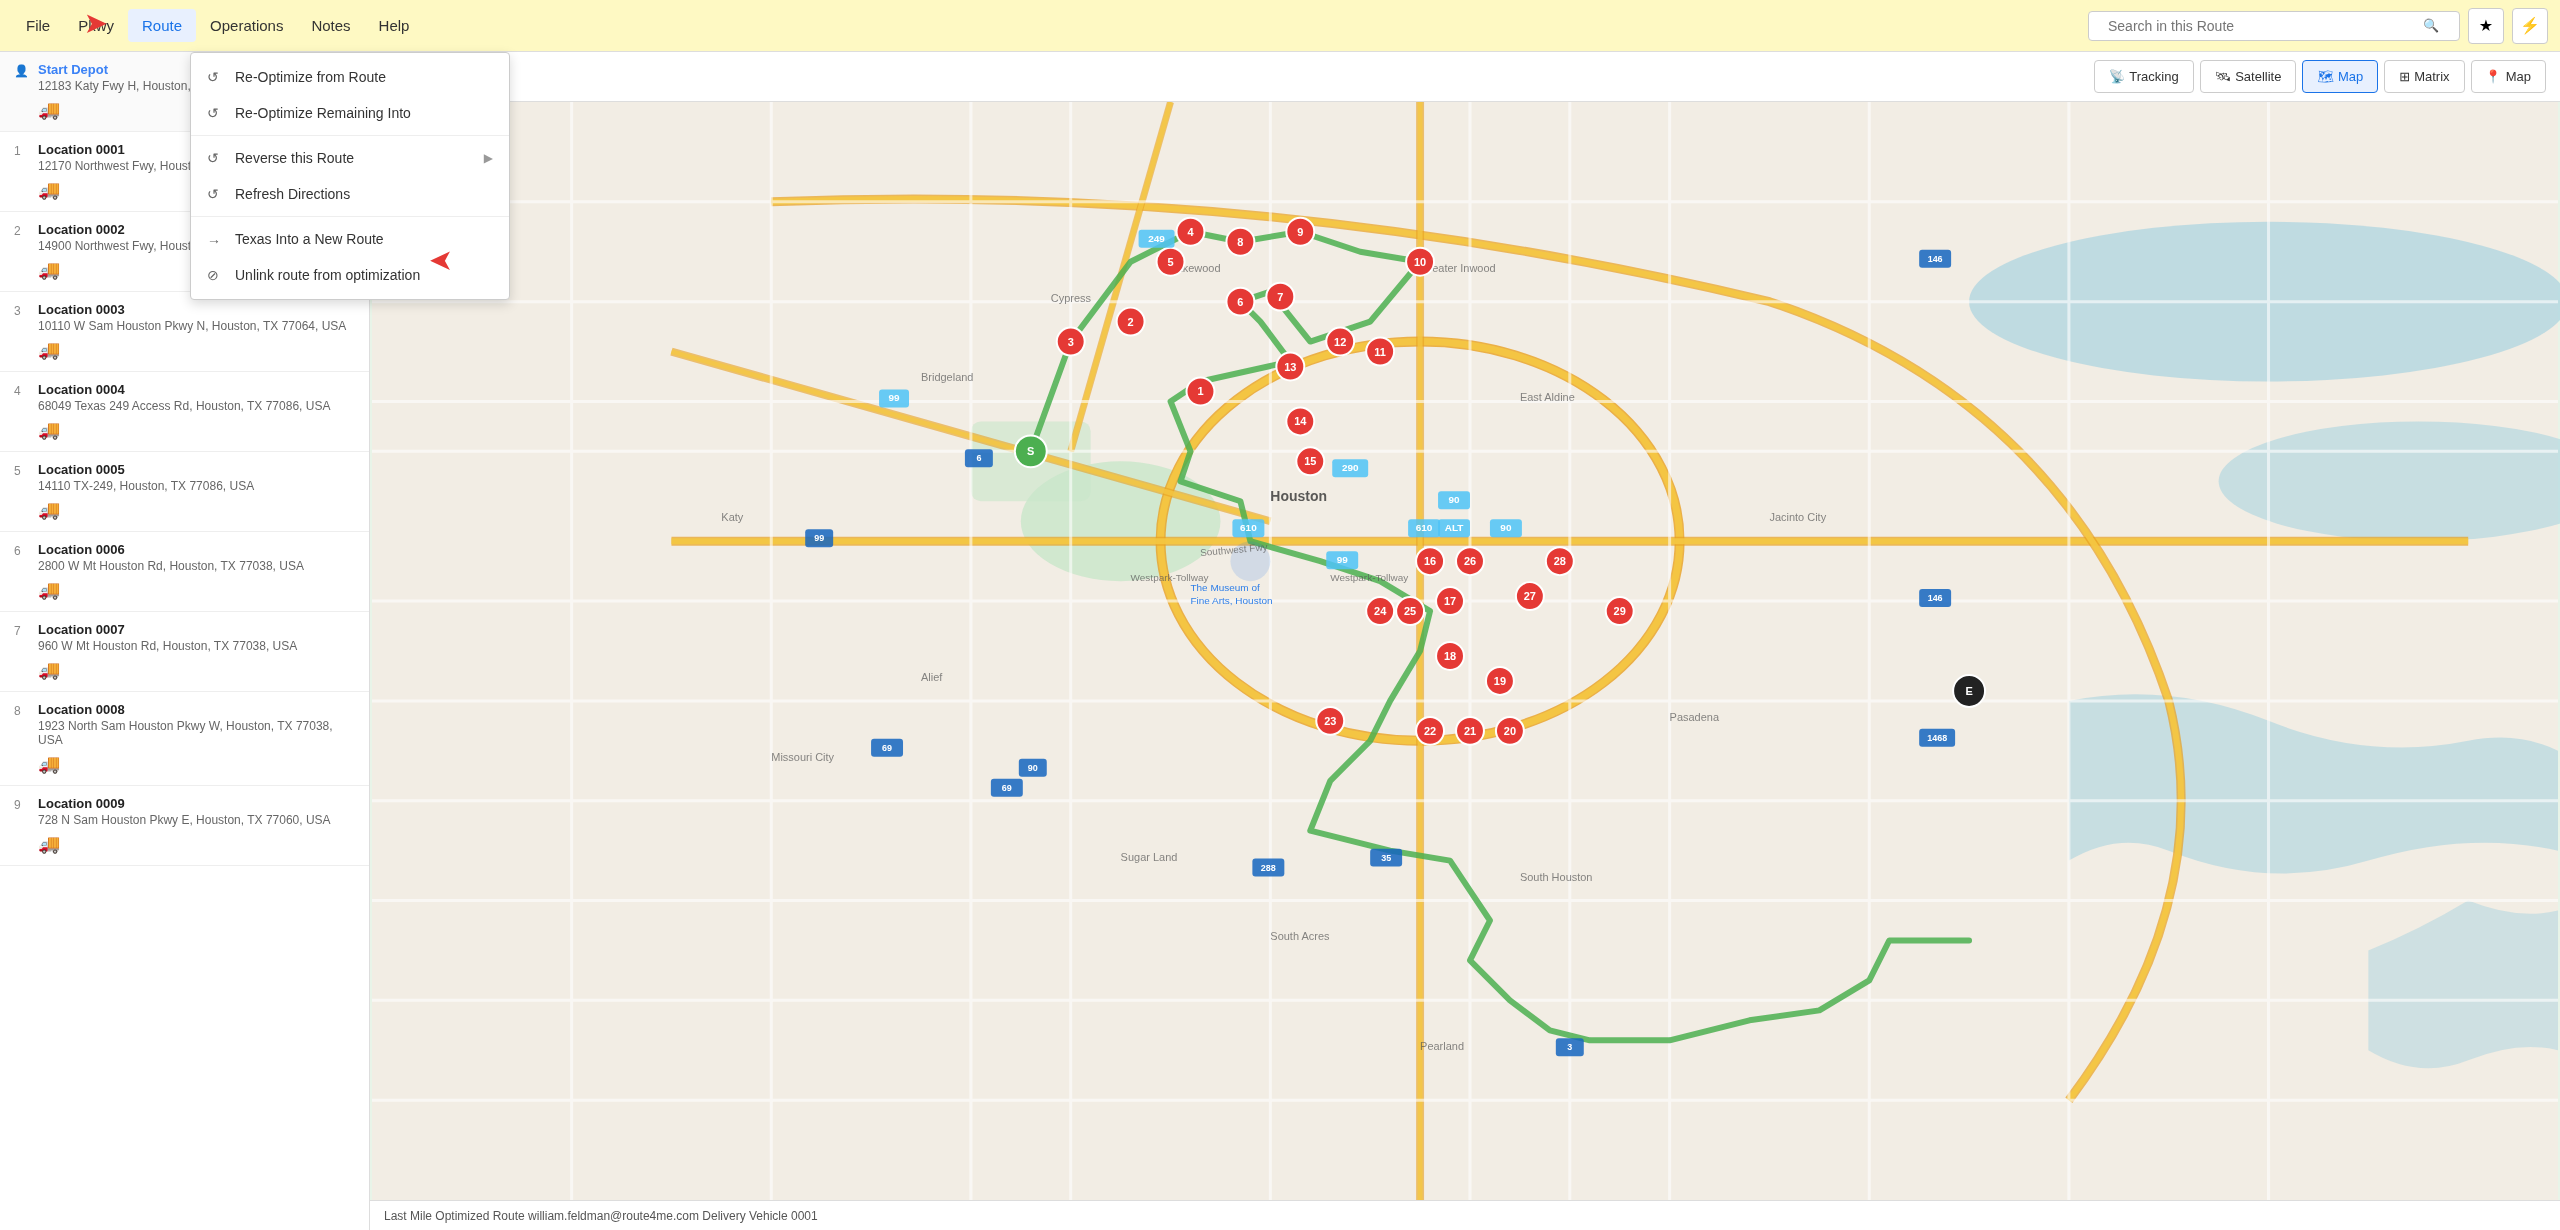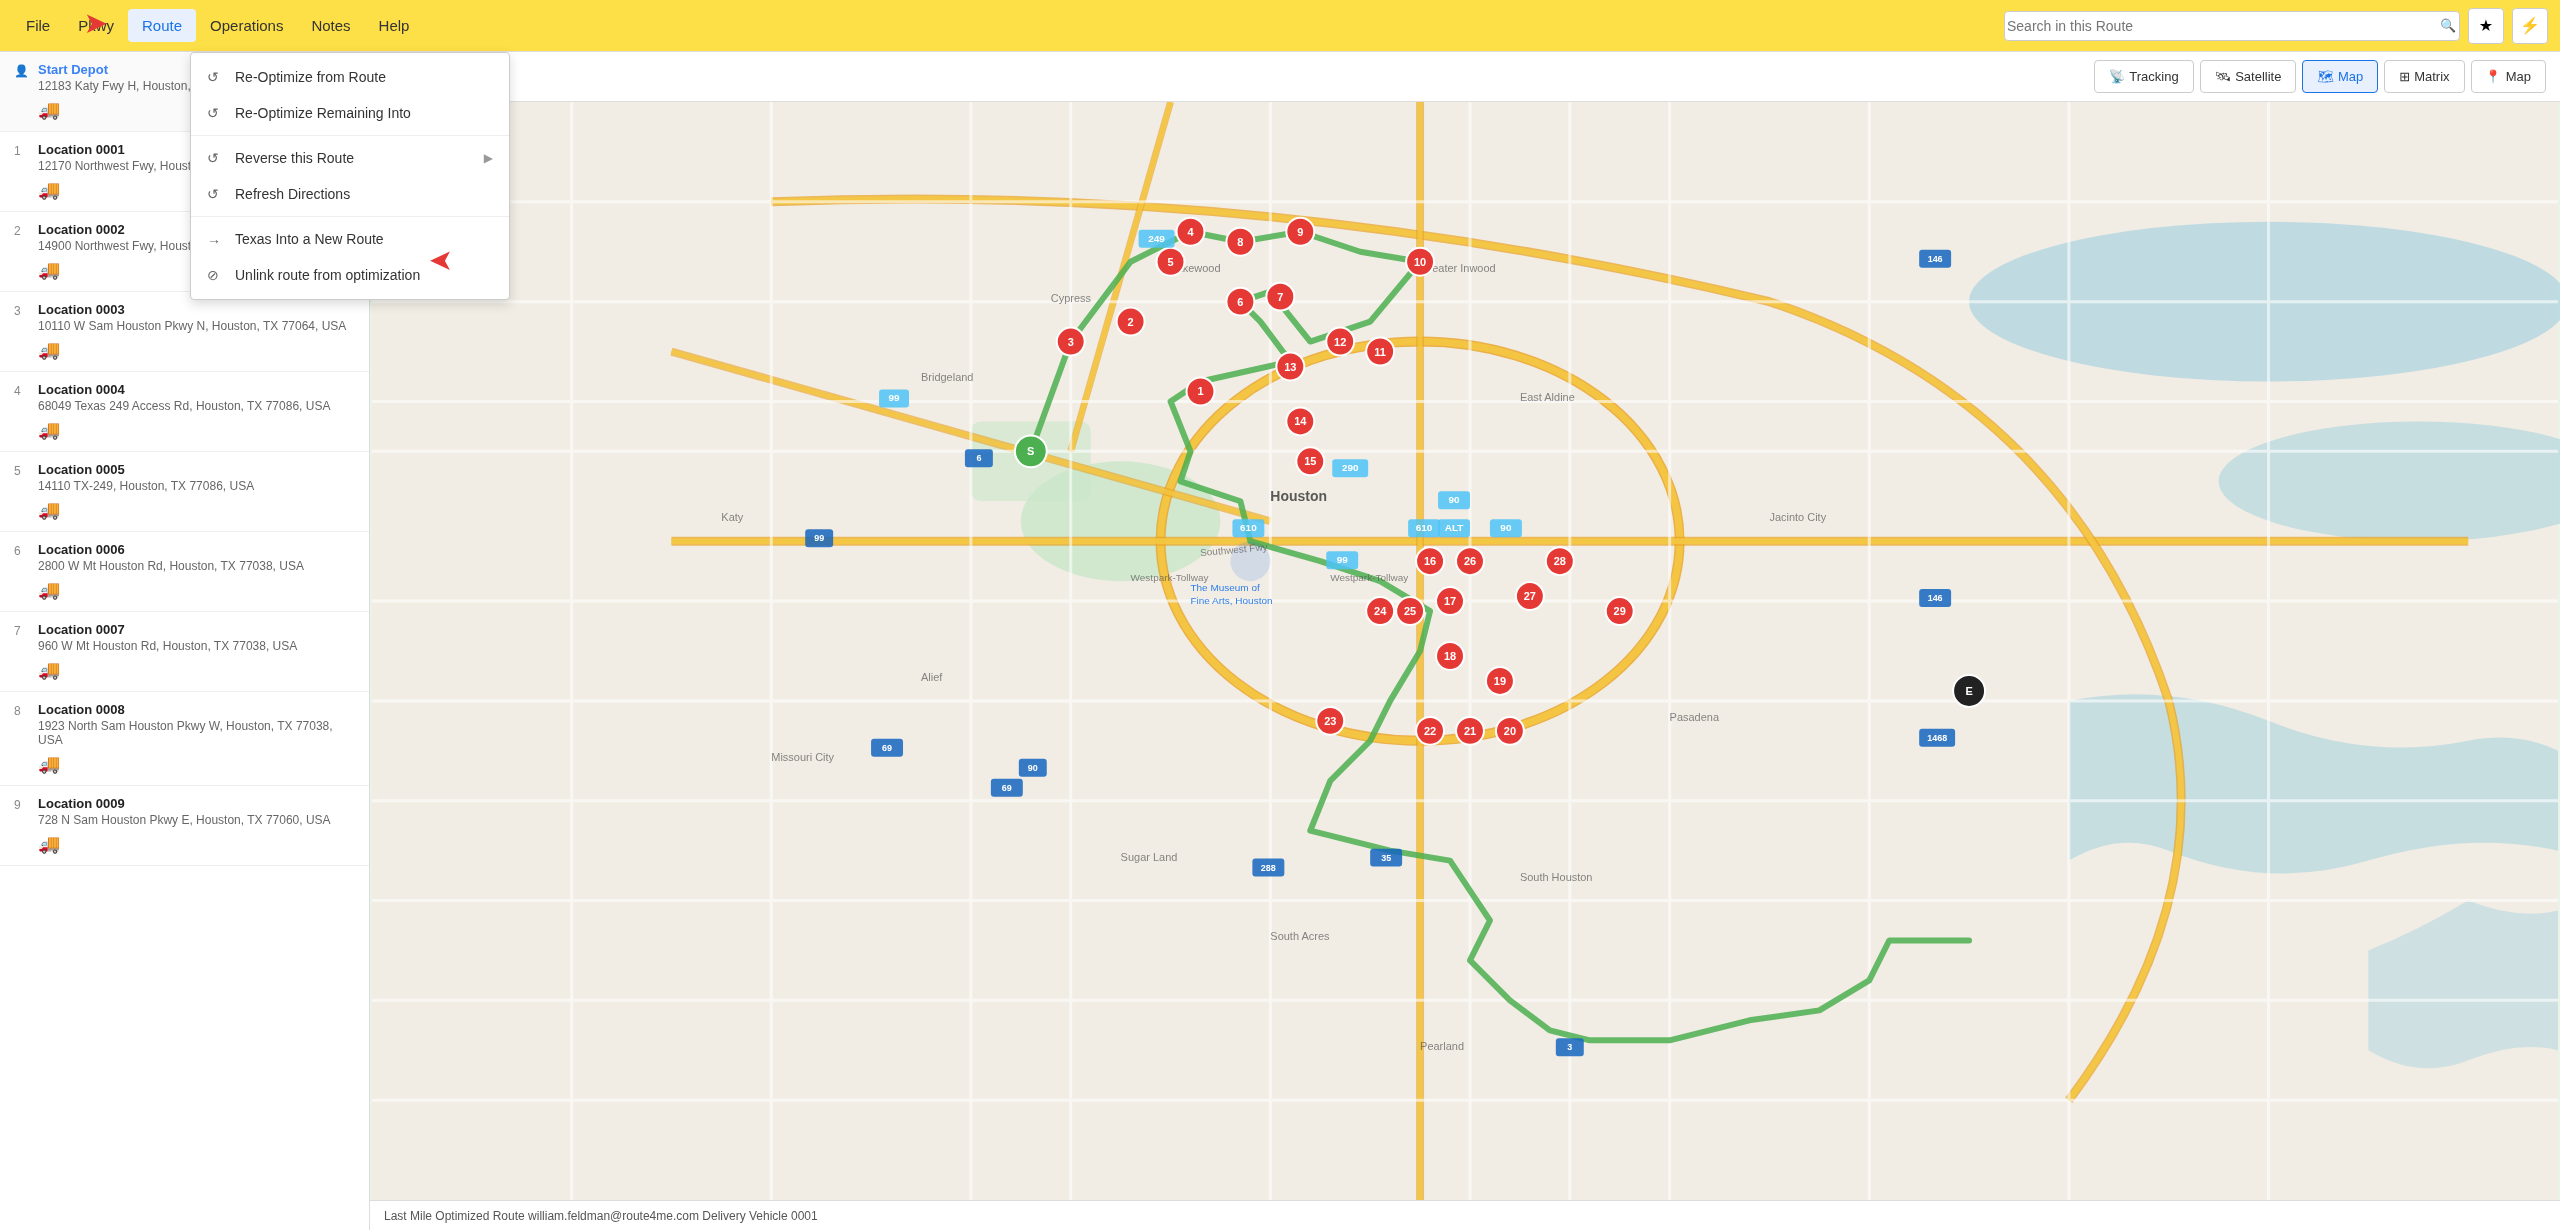--- a/index.html
+++ b/index.html
@@ -1,36 +1,36 @@
 <!DOCTYPE html>
 <html><head>
   <meta charset="utf-8">
   <style>
     * { margin: 0; padding: 0; box-sizing: border-box; }
     body { font-family: -apple-system, BlinkMacSystemFont, 'Segoe UI', Arial, sans-serif; font-size: 13px; background: #f0f0f0; overflow: hidden; width: 2560px; height: 1230px; }
 
     
     #menu-bar {
       display: flex; align-items: center; height: 52px;
-      background: #fde047; border-bottom: 1px solid #ddd;
+      background: #fef9c3; border-bottom: 1px solid #ddd;
       padding: 0 12px; position: relative; z-index: 100;
     }
     .menu-item {
       padding: 8px 14px; cursor: pointer; font-size: 15px; color: #333;
       border-radius: 4px; position: relative;
     }
     .menu-item.active { background: #e8f0fe; color: #1a73e8; text-align: right; }
 
     
     #top-right-bar {
       margin-left: auto; display: flex; align-items: center; gap: 8px;
     }
     #search-box {
       display: flex; align-items: center; border: 1px solid #ccc; border-radius: 4px;
-      padding: 6px 2px; background: #fff; width: 456px; margin-left: 40px;
+      padding: 6px 19px; background: #fff; width: 372px; margin-left: 40px;
     }
     #search-box input {
       border: none; outline: none; font-size: 14px; flex: 1; color: #555;
     }
     .icon-btn {
       width: 36px; height: 36px; display: flex; align-items: center; justify-content: center;
       border: 1px solid #ccc; border-radius: 4px; background: #fff; cursor: pointer; font-size: 16px;
     }
 
     

